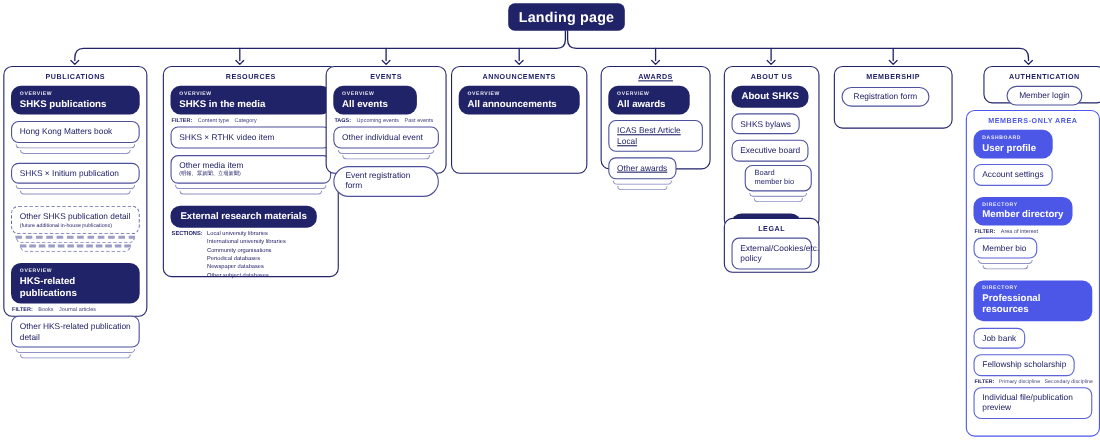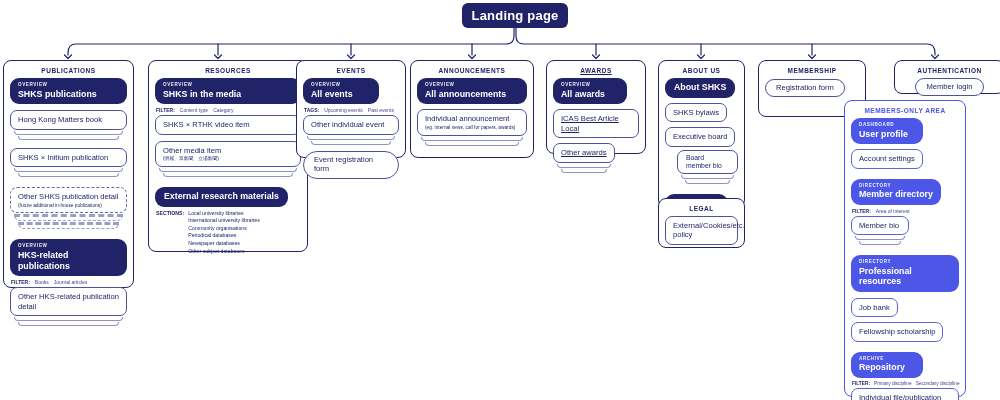--- a/index.html
+++ b/index.html
@@ -22,21 +22,21 @@
   }
   .sec-pub    { left:3px;   top:60px;  width:131px; height:228px; }
   .sec-res    { left:148px; top:60px;  width:160px; height:192px; }
   .sec-events { left:296px; top:60px;  width:110px; height:98px;  }
   .sec-ann    { left:410px; top:60px;  width:124px; height:98px;  }
   .sec-awards { left:546px; top:60px;  width:100px; height:94px;text-decoration:underline;  }
   .sec-about  { left:658px; top:60px;  width:87px;  height:148px; }
   .sec-legal  { left:658px; top:198px; width:87px;  height:50px;  }
   .sec-mem    { left:758px; top:60px;  width:108px; height:57px;  }
   .sec-auth   { left:894px; top:60px;  width:111px; height:34px;  }
-  .sec-area   { left:844px; top:100px; width:122px; height:297px; border-color:var(--blue,#4c57e8); border-width:1.4px; }
+  .sec-area   { left:878px; top:100px; width:122px; height:297px; border-color:var(--blue,#4c57e8); border-width:1.4px; }
 
   .section-title {
     text-align:center; font-size:6.5px; font-weight:bold; letter-spacing:.5px;
     margin:1px 0 4px; color:var(--navy,#212368);
   }
   .sec-area .section-title { color:var(--blue,#4c57e8); }
 
   .card-dark {
     background:var(--navy,#212368); color:#fff; border-radius:9px;
     padding:4px 8px 5px; line-height:1.2;
@@ -187,28 +187,20 @@
     </div>
     <div class="card pill center mt6">Event registration form</div>
   </div>
 
   <div class="section sec-ann">
     <div class="section-title">ANNOUNCEMENTS</div>
     <div class="card-dark">
       <div class="tag">OVERVIEW</div>
       <div class="dtitle">All announcements</div>
     </div>
-    <div class="stack mt5">
-      <div class="card">
-        <div>Individual announcement</div>
-        <div class="note">(eg. internal news, call for papers, awards)</div>
-      </div>
-      <div class="stack-layer"></div>
-      <div class="stack-layer l2"></div>
-    </div>
   </div>
 
   <div class="section sec-awards">
     <div class="section-title">AWARDS</div>
     <div class="card-dark" style="width:fit-content; min-width:58px;">
       <div class="tag">OVERVIEW</div>
       <div class="dtitle">All awards</div>
     </div>
     <div class="card mt5">ICAS Best Article Local</div>
     <div class="stack mt5" style="width:fit-content; min-width:62px;">
@@ -265,24 +257,20 @@
       <div class="card">Member bio</div>
       <div class="stack-layer"></div>
       <div class="stack-layer l2"></div>
     </div>
     <div class="card-blue mt10">
       <div class="tag">DIRECTORY</div>
       <div class="dtitle">Professional resources</div>
     </div>
     <div class="card fit mt6">Job bank</div>
     <div class="card fit mt5">Fellowship scholarship</div>
-    <div class="card-blue mt10">
-      <div class="tag">ARCHIVE</div>
-      <div class="dtitle">Repository</div>
-    </div>
     <div class="meta tight">
       <span class="mlabel">FILTER:</span>
       <span class="mitem">Primary discipline</span>
       <span class="mitem">Secondary discipline</span>
     </div>
     <div class="stack">
       <div class="card">Individual file/publication preview</div>
 
     </div>
   </div>

